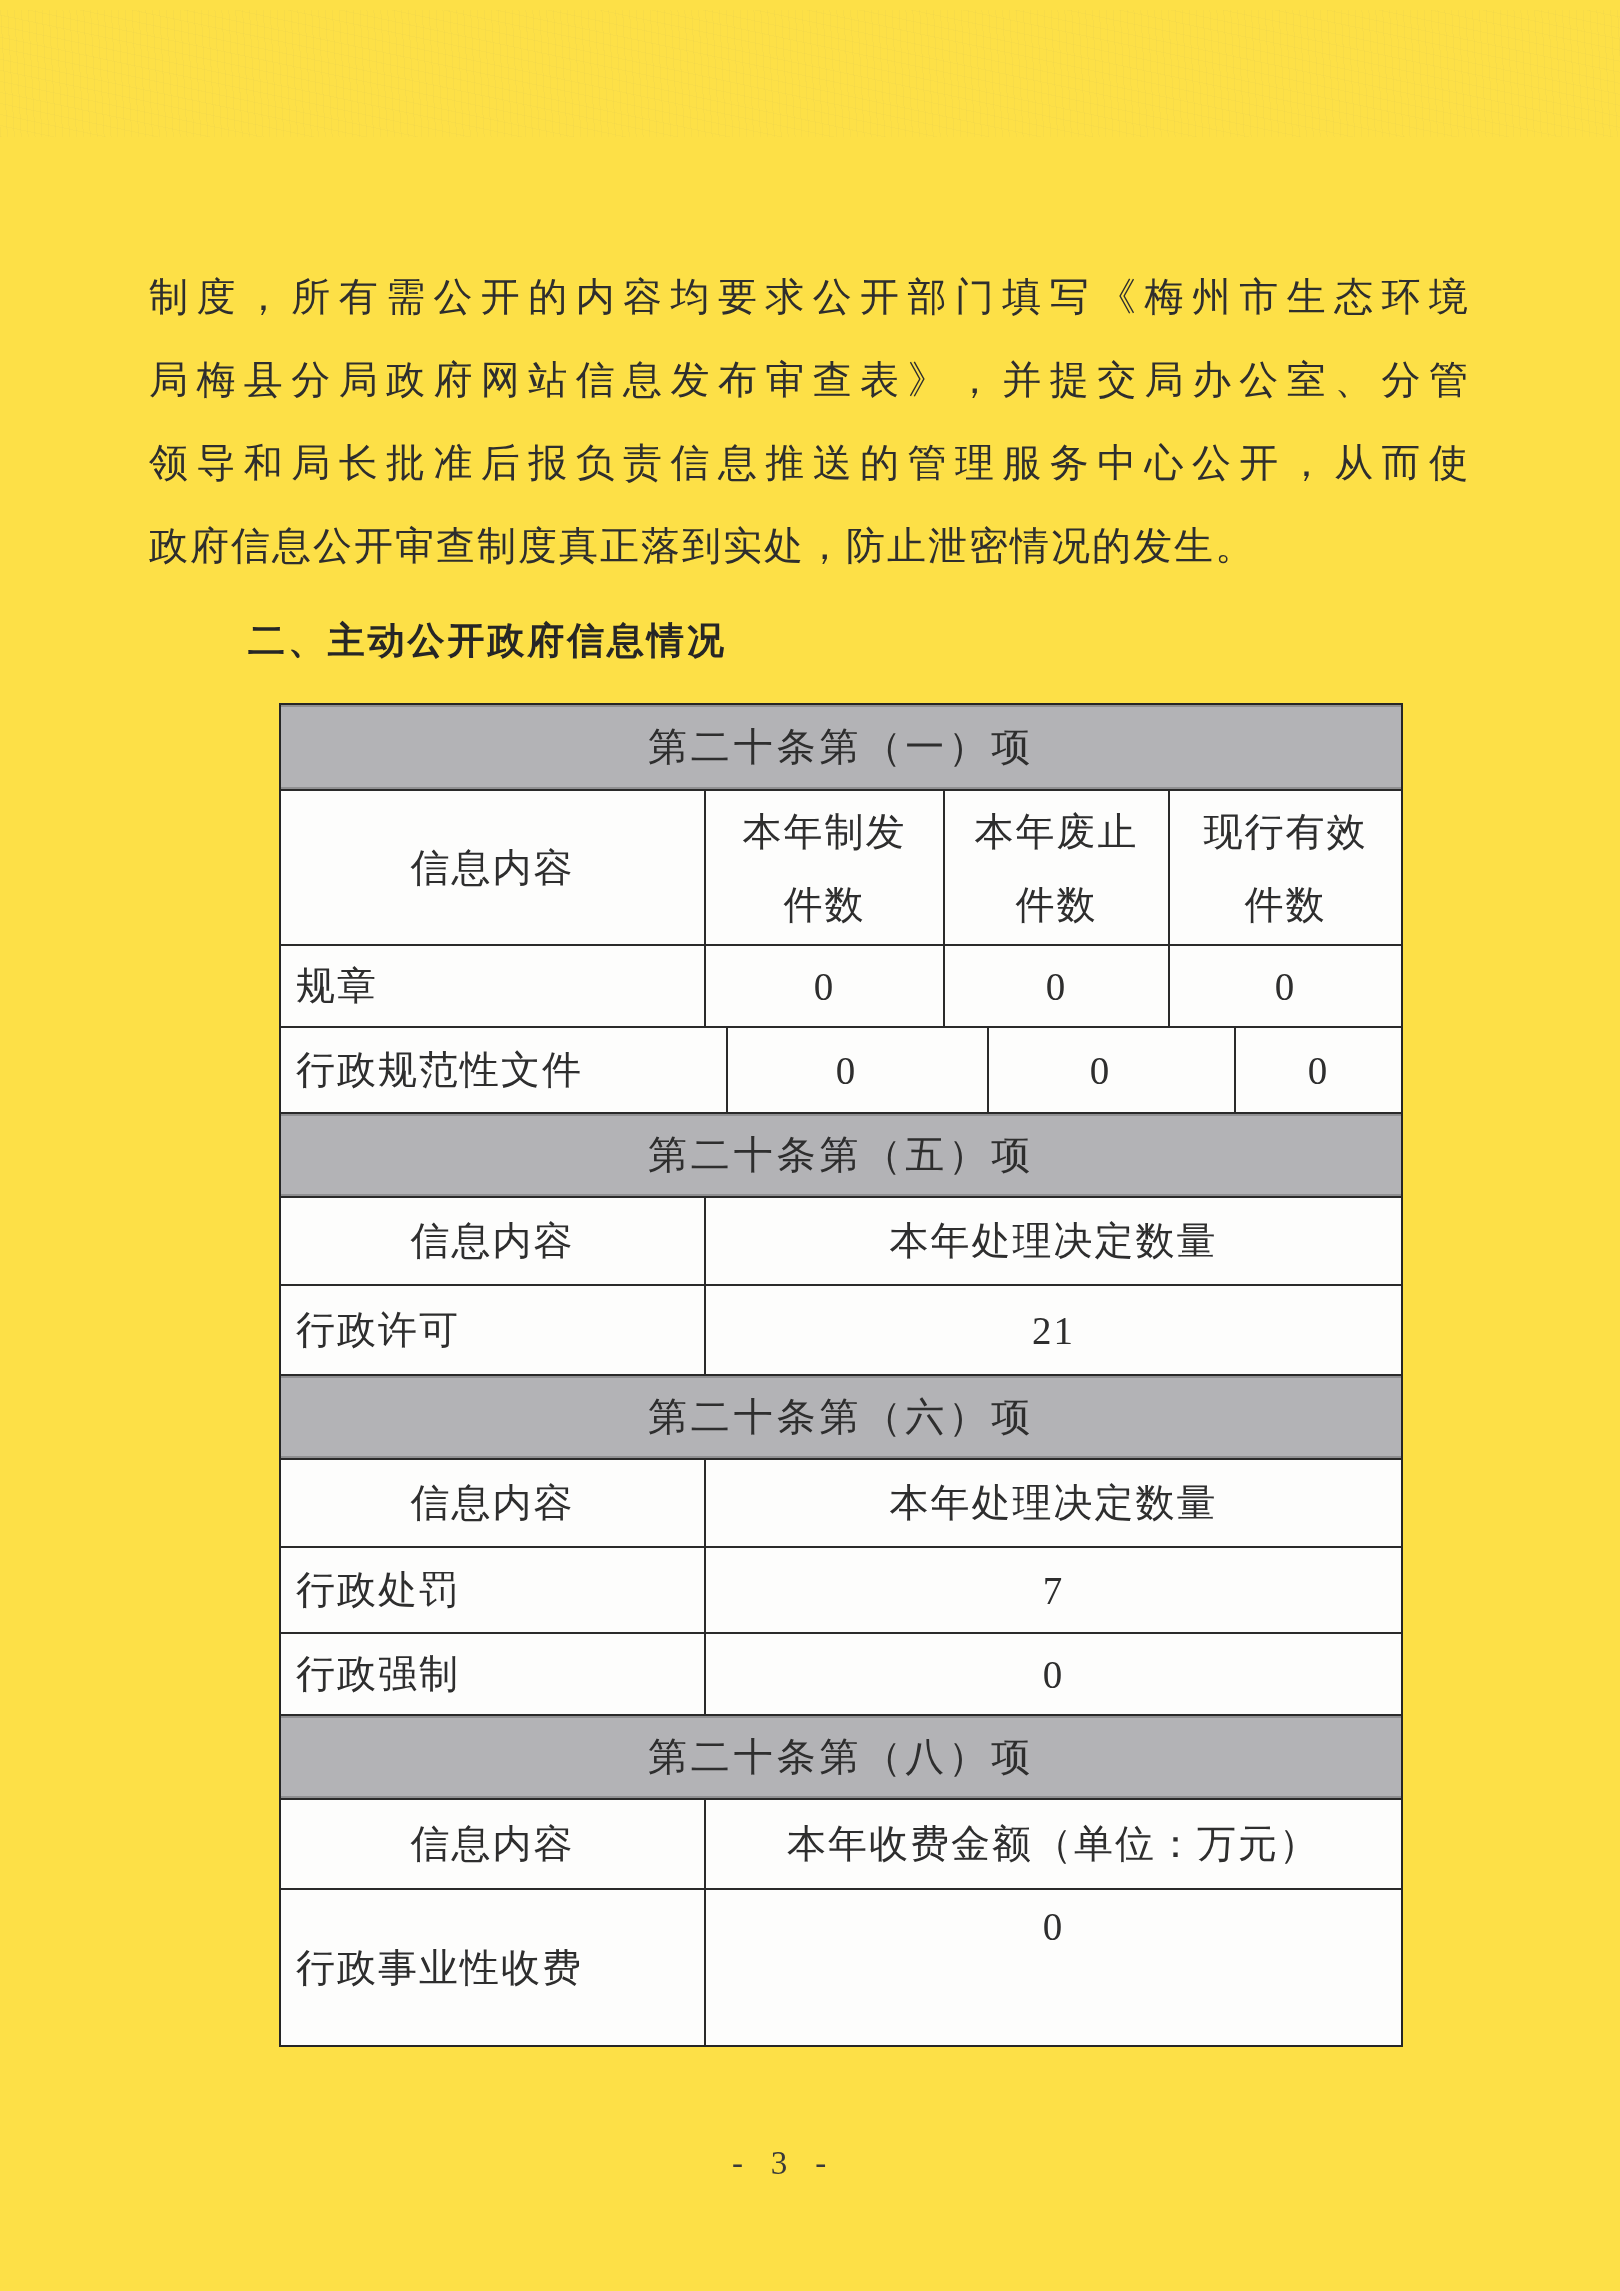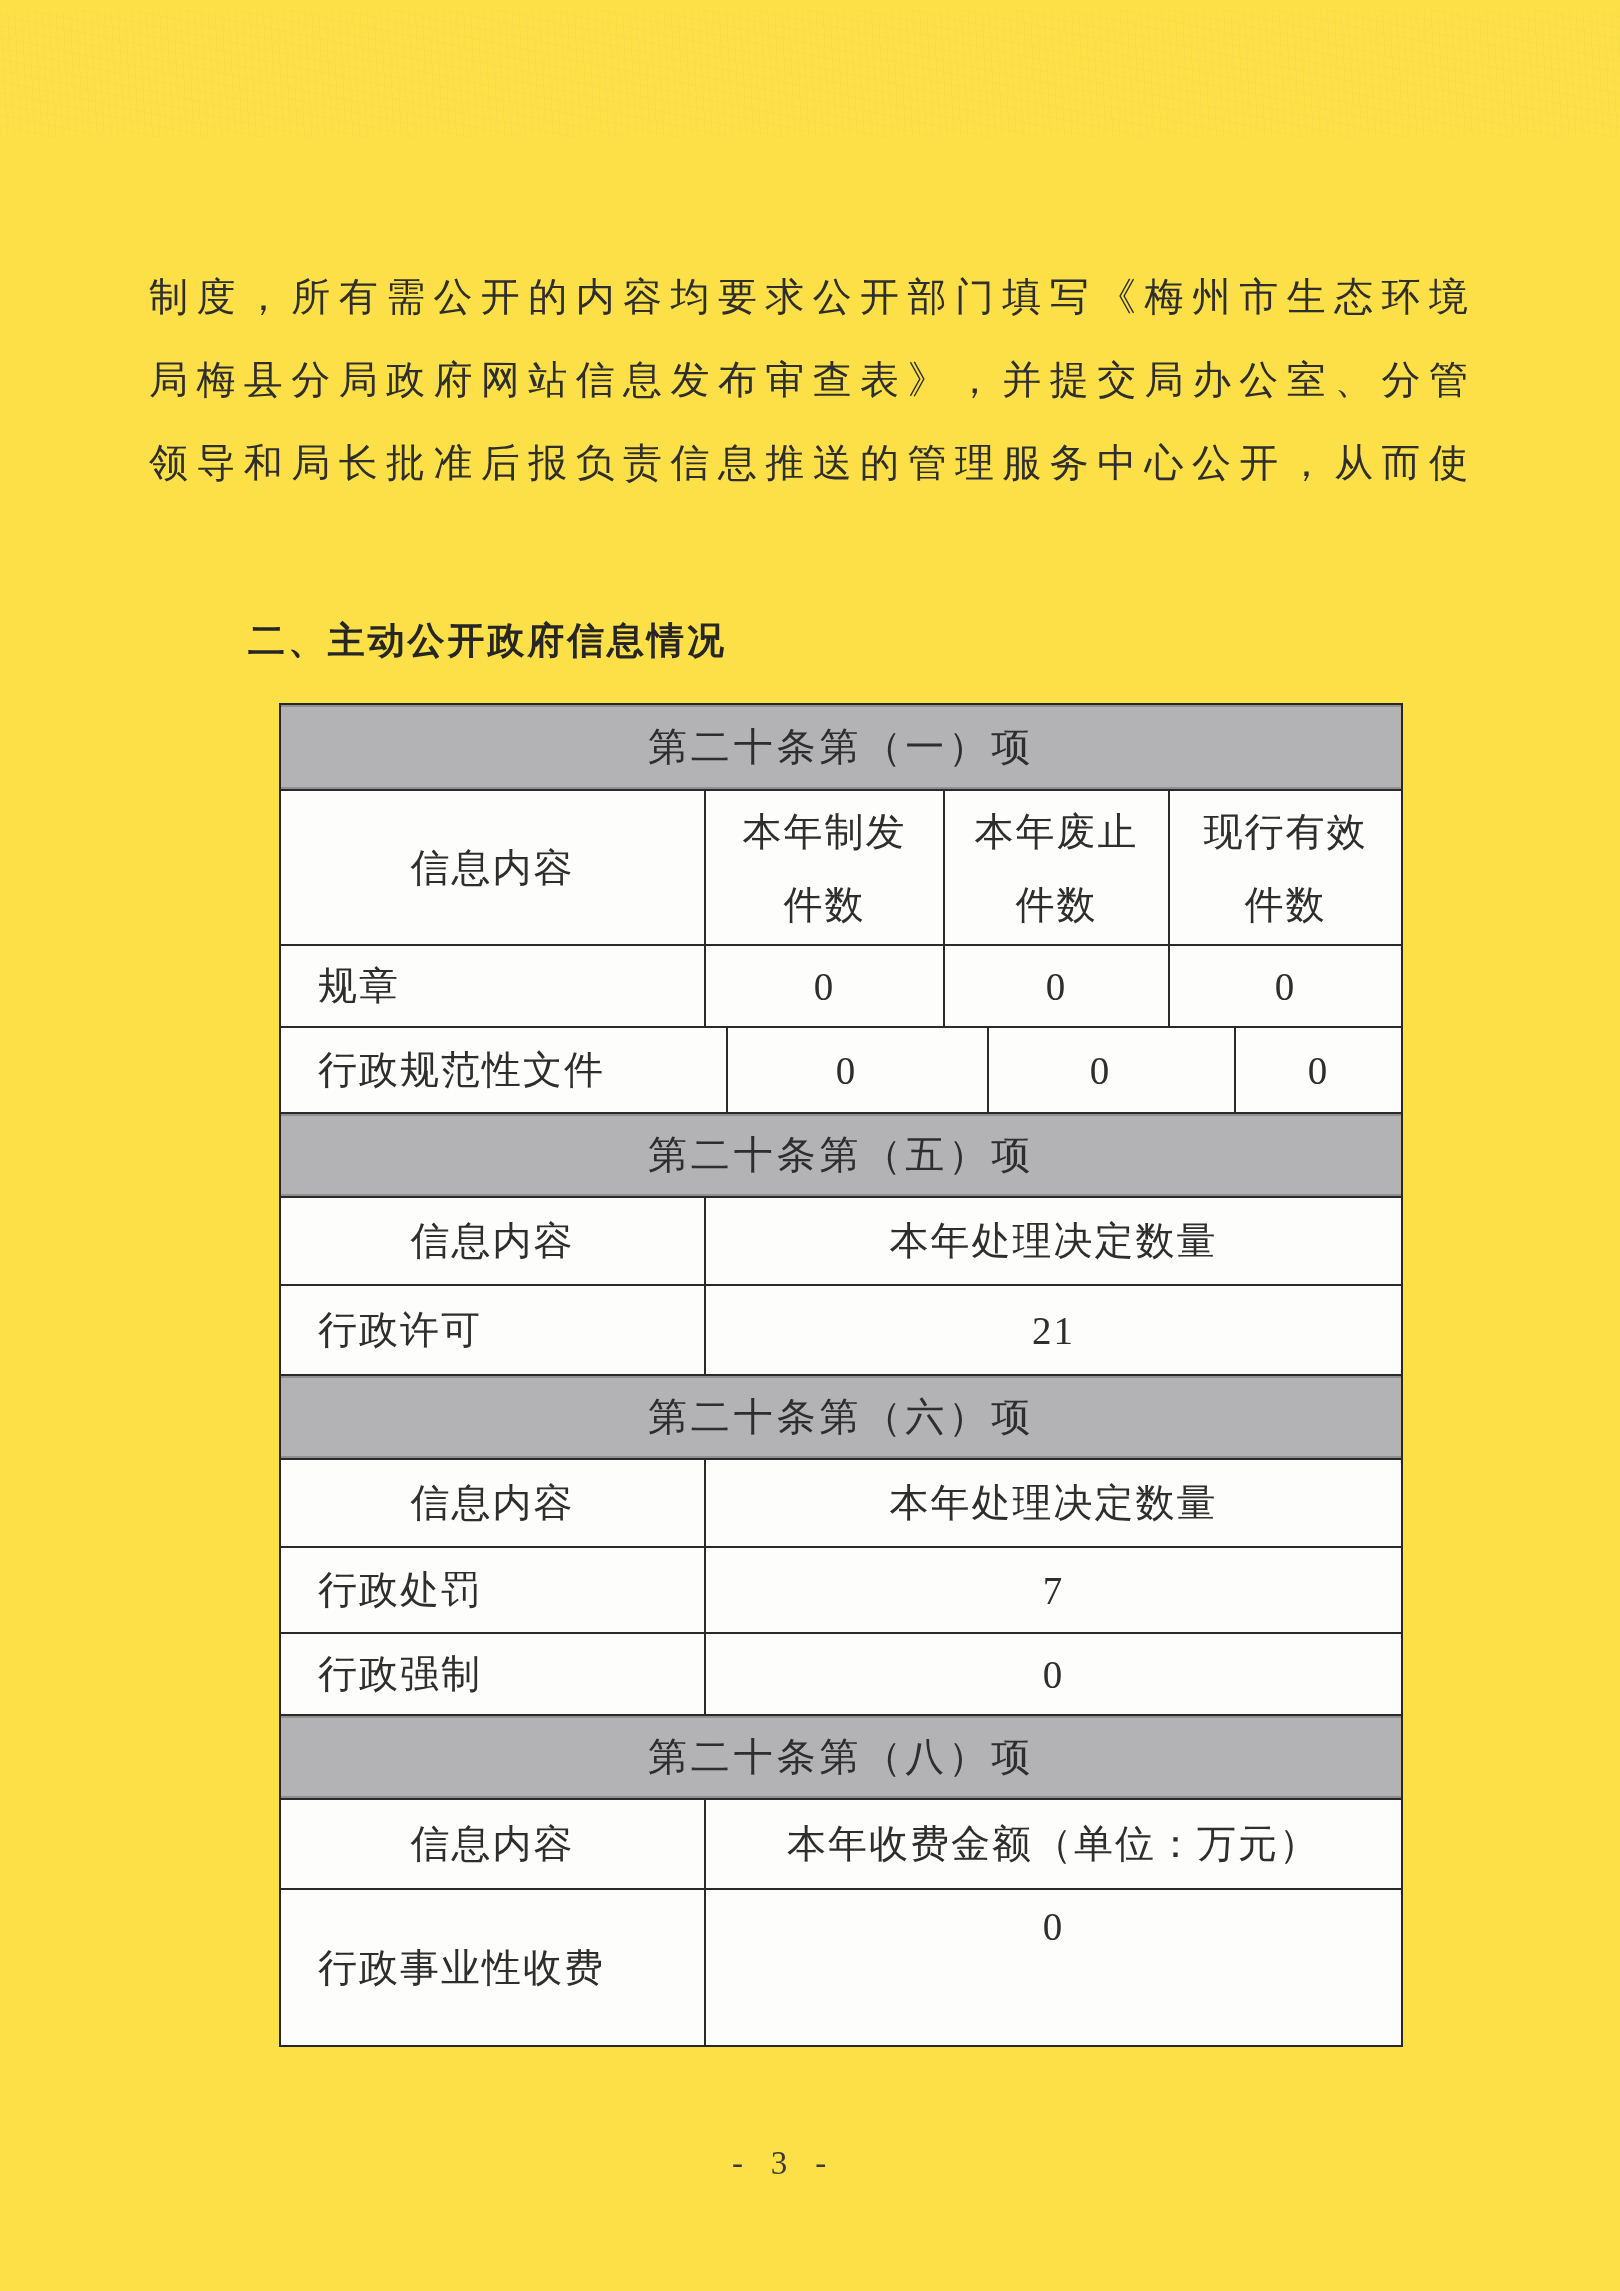--- a/index.html
+++ b/index.html
@@ -101,21 +101,21 @@
 
   .c1 { width: 423px; }
   .c2 { width: 239px; }
   .c3 { width: 225px; }
   .c4 { flex: 1; }
   .w1 { width: 423px; }
   .w2 { flex: 1; }
 
   .label {
     justify-content: flex-start;
-    padding-left: 37px;
+    padding-left: 15px;
     text-align: left;
   }
   .multiline {
     white-space: pre-line;
     line-height: 73px;
   }
 
   .h-sec1   { height: 155px; }
   .h-row-a  { height: 82px; }
   .h-row-b  { height: 86px; gap: 22px; }
@@ -147,20 +147,21 @@
 <body>
 
 <div class="page">
 
   <div class="scan-noise"></div>
 
   <div class="paragraph">
     <div class="para-line">制度，所有需公开的内容均要求公开部门填写《梅州市生态环境</div>
     <div class="para-line">局梅县分局政府网站信息发布审查表》，并提交局办公室、分管</div>
     <div class="para-line">领导和局长批准后报负责信息推送的管理服务中心公开，从而使</div>
+    <div class="para-line last">政府信息公开审查制度真正落到实处，防止泄密情况的发生。</div>
   </div>
 
   <div class="heading">二、主动公开政府信息情况</div>
 
   <div class="tbl">
 
     <div class="trow band">第二十条第（一）项</div>
 
     <div class="trow h-sec1">
       <div class="cell c1">信息内容</div>

